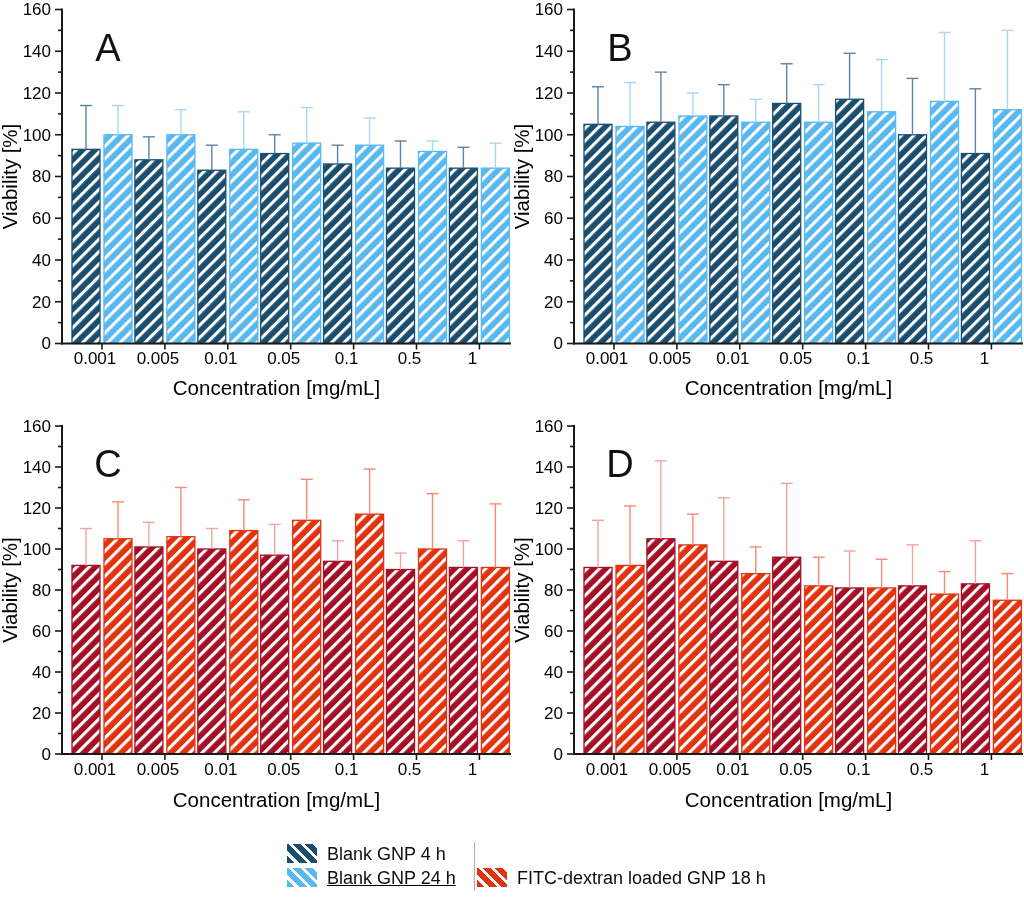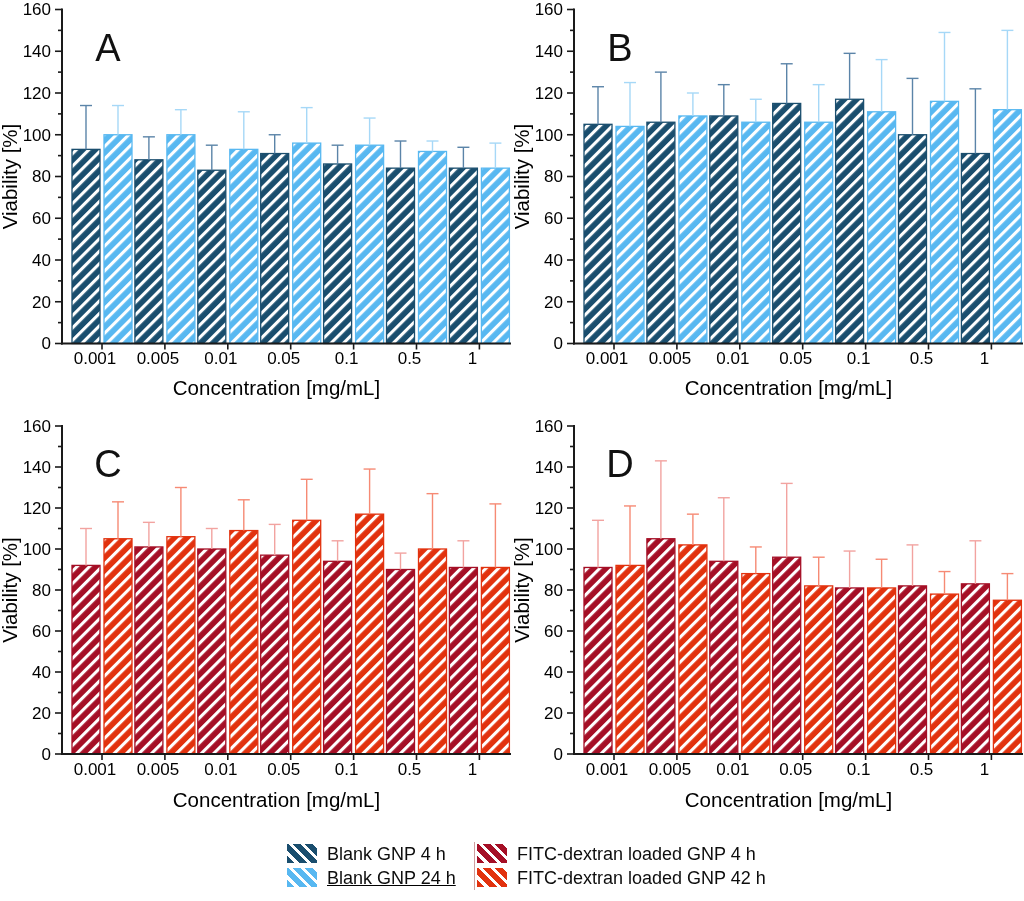--- a/index.html
+++ b/index.html
@@ -449,23 +449,19 @@
   </div>
   <div class="legend" id="legend">
       <div class="legend-item" style="left: 287px; top: 13px;">
         <span class="legend-swatch" style="background: repeating-linear-gradient(45deg, rgb(26, 78, 110) 0px, rgb(26, 78, 110) 5.6px, rgb(255, 255, 255) 5.6px, rgb(255, 255, 255) 8.6px);"></span>
         <span class="legend-label">Blank GNP 4 h</span>
       </div>
       <div class="legend-item" style="left: 287px; top: 37px; text-decoration: underline;">
         <span class="legend-swatch" style="background: repeating-linear-gradient(45deg, rgb(88, 184, 241) 0px, rgb(88, 184, 241) 5.6px, rgb(255, 255, 255) 5.6px, rgb(255, 255, 255) 8.6px);"></span>
         <span class="legend-label">Blank GNP 24 h</span>
       </div>
-      <div class="legend-item" style="left: 477px; top: 13px;">
-        <span class="legend-swatch" style="background: repeating-linear-gradient(45deg, rgb(165, 15, 38) 0px, rgb(165, 15, 38) 5.6px, rgb(255, 255, 255) 5.6px, rgb(255, 255, 255) 8.6px);"></span>
-        <span class="legend-label">FITC-dextran loaded GNP 4 h</span>
-      </div>
       <div class="legend-item" style="left: 477px; top: 37px;">
         <span class="legend-swatch" style="background: repeating-linear-gradient(45deg, rgb(226, 50, 14) 0px, rgb(226, 50, 14) 5.6px, rgb(255, 255, 255) 5.6px, rgb(255, 255, 255) 8.6px);"></span>
-        <span class="legend-label">FITC-dextran loaded GNP 42 h</span>
+        <span class="legend-label">FITC-dextran loaded GNP 18 h</span>
       </div>
       <div class="legend-divider" style="left: 474px; top: 11px; height: 48px;"></div>
     </div>
 </div>
 
 </body></html>

